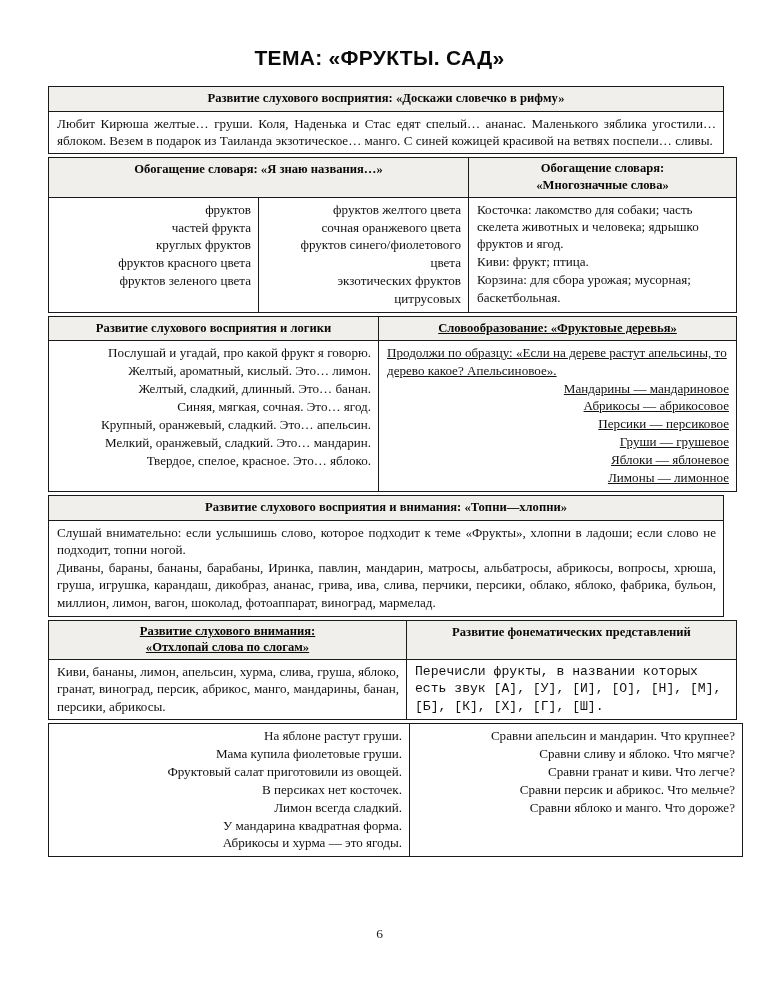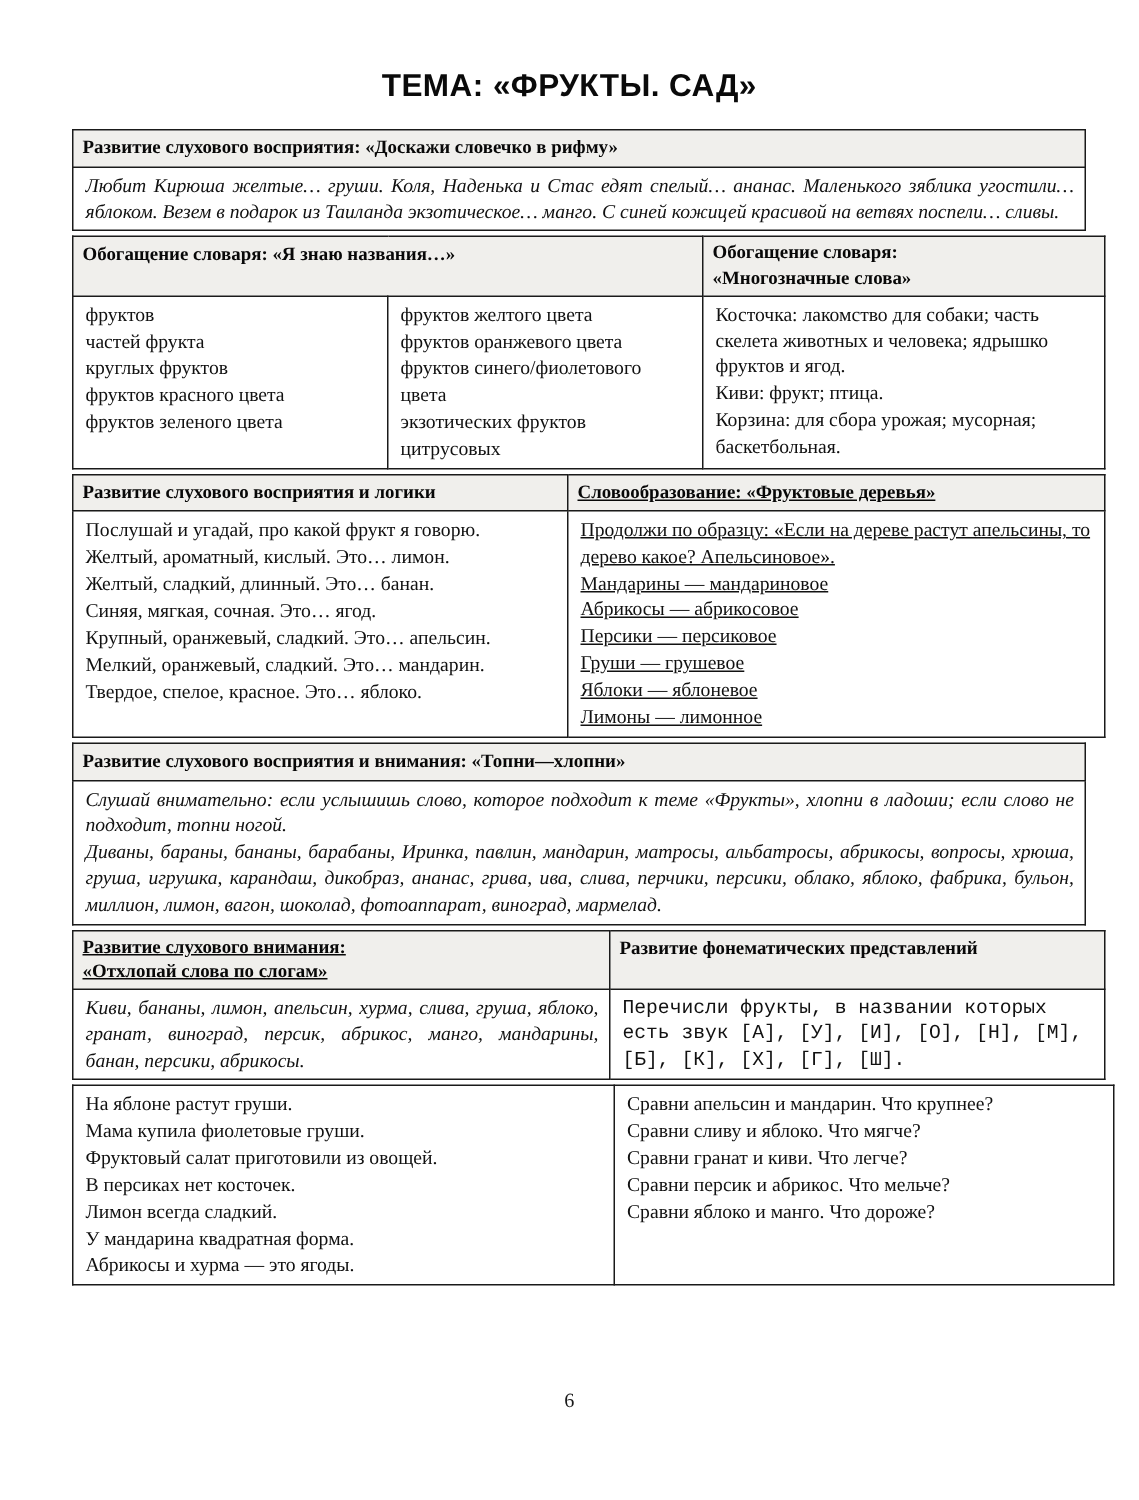--- a/index.html
+++ b/index.html
@@ -48,52 +48,52 @@
     margin: 0 0 3px 0;
   }
   table.block td,
   table.block th {
     border: 1px solid #1a1a1a;
     vertical-align: top;
     padding: 0;
   }
   .hdr {
     background: #f0efec;
-    text-align: left;
+    text-align: center;
     font-weight: bold;
     font-size: 12.6px;
     line-height: 1.32;
     padding: 3px 6px 4px 6px !important;
     color: #080808;
   }
   .hdr.two-line {
     padding: 2px 6px 3px 6px !important;
     margin-left: 28px;
   }
   .cell {
     font-size: 13.1px;
     line-height: 1.33;
     padding: 3px 7px 4px 8px !important;
     text-align: left;
   }
   .cell.justify {
     text-align: justify;
     text-justify: inter-word;
-    font-style: italic;
   }
   .cell p {
     margin: 0 0 0.5px 0;
   }
   .cell ul {
     margin: 0;
     padding: 0;
     list-style: none;
   }
   .cell ul li {
     margin: 0 0 0.5px 0;
+    text-align: right;
   }
   .page-number {
     position: absolute;
     left: 0;
     top: 926px;
     width: 759px;
     text-align: center;
     font-size: 13.5px;
     color: #1a1a1a;
   }
@@ -140,21 +140,21 @@
             <li>фруктов</li>
             <li>частей фрукта</li>
             <li>круглых фруктов</li>
             <li>фруктов красного цвета</li>
             <li>фруктов зеленого цвета</li>
           </ul>
         </td>
         <td class="cell c-235">
           <ul>
             <li>фруктов желтого цвета</li>
-            <li>фруктов оранжевого цвета</li>
+            <li>сочная оранжевого цвета</li>
             <li>фруктов синего/фиолетового цвета</li>
             <li>экзотических фруктов</li>
             <li>цитрусовых</li>
           </ul>
         </td>
         <td class="cell c-255">
           <p>Косточка: лакомство для собаки; часть скелета животных и человека; ядрышко фруктов и ягод.</p>
           <p>Киви: фрукт; птица.</p>
           <p>Корзина: для сбора урожая; мусорная; баскетбольная.</p>
         </td>

